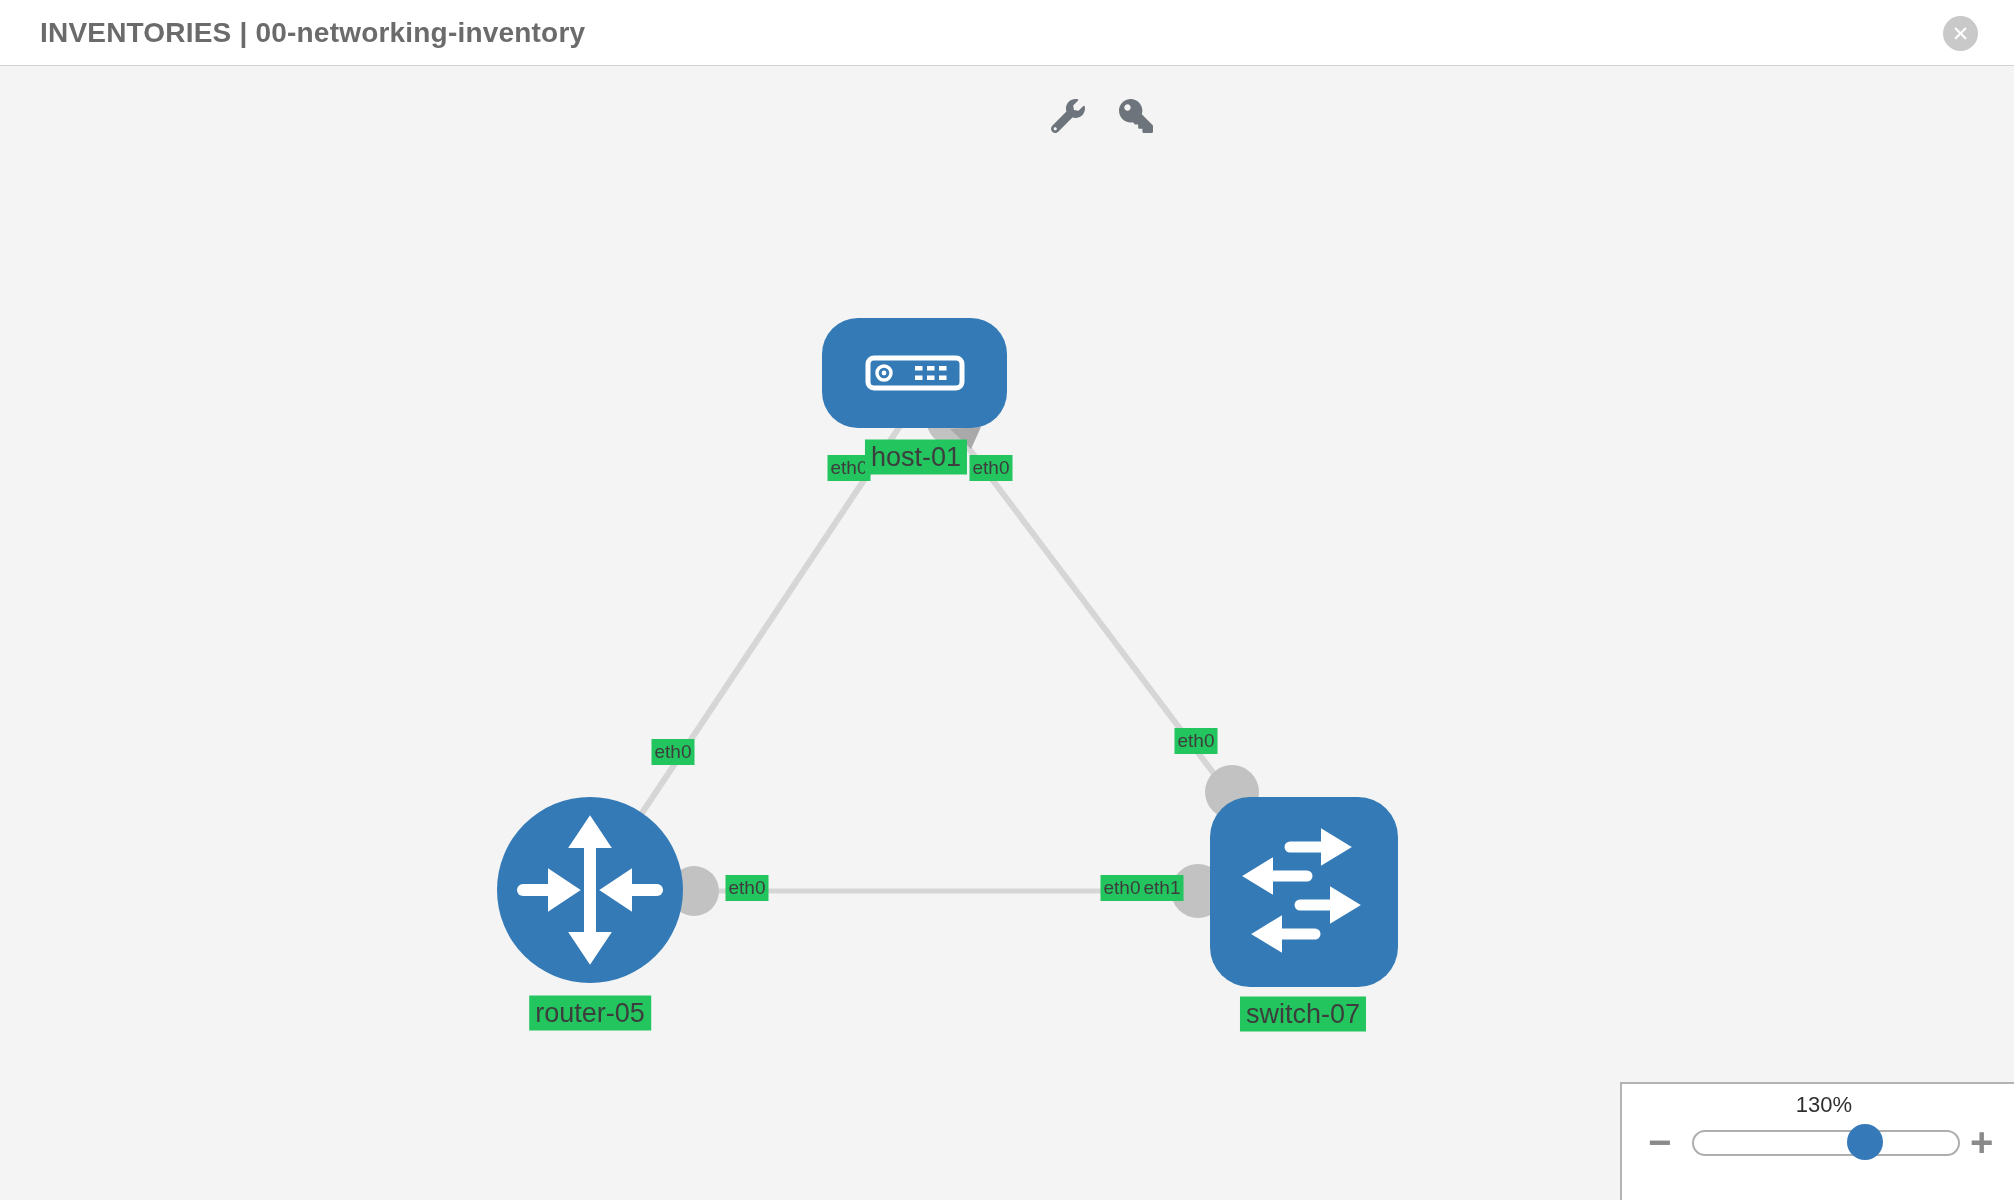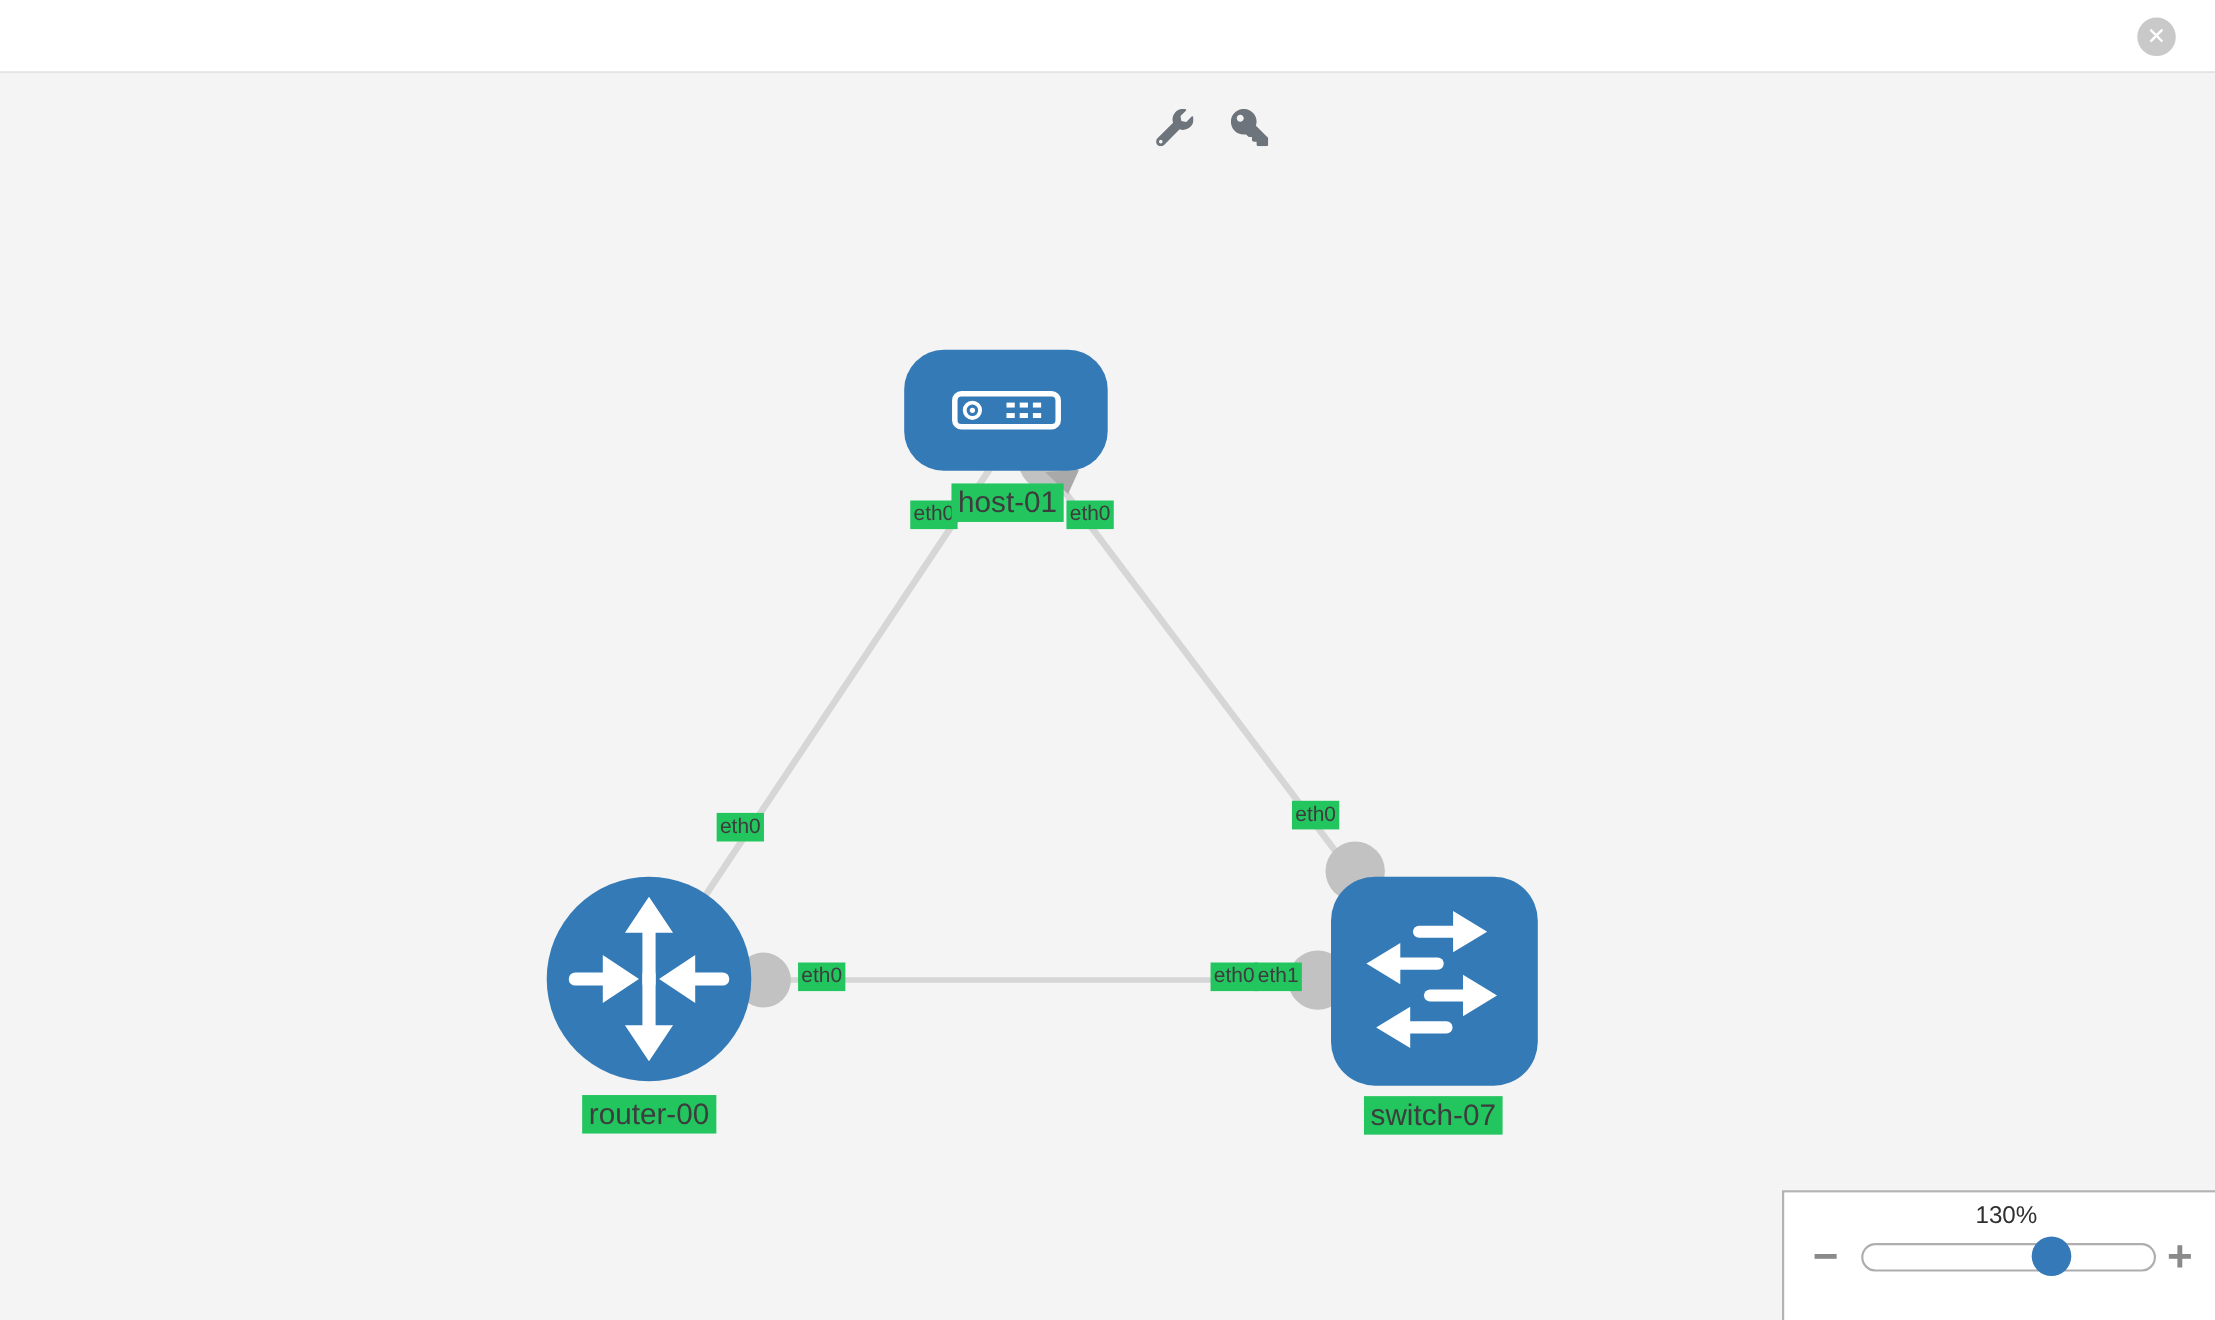--- a/index.html
+++ b/index.html
@@ -137,24 +137,25 @@
 
   <span class="lbl iface-lbl lp-host-eth-l">eth0</span>
   <span class="lbl iface-lbl lp-host-eth-r">eth0</span>
   <span class="lbl iface-lbl lp-router-eth-t">eth0</span>
   <span class="lbl iface-lbl lp-router-eth-r">eth0</span>
   <span class="lbl iface-lbl lp-switch-eth-u">eth0</span>
   <span class="lbl iface-lbl lp-switch-eth-o">eth1</span>
   <span class="lbl iface-lbl lp-switch-eth-t">eth0</span>
 
   <span class="lbl node-lbl lp-host-name">host-01</span>
-  <span class="lbl node-lbl lp-router-name">router-00</span>
+  <span class="lbl node-lbl lp-router-name">router-05</span>
   <span class="lbl node-lbl lp-switch-name">switch-07</span>
 
   <div class="header">
+    <div class="header-title">INVENTORIES | 00-networking-inventory</div>
     <div class="close-btn">✕</div>
   </div>
 
   <button class="tool-btn btn-wrench">
     <svg viewBox="0 0 512 512">
       <path d="M507.73 109.1c-2.24-9.03-13.54-12.09-20.12-5.51l-74.36 74.36-67.88-11.31-11.31-67.88 74.36-74.36c6.62-6.62 3.43-17.9-5.66-20.16-47.38-11.74-99.55.91-136.58 37.93-39.64 39.64-50.55 97.1-34.05 147.2L18.74 402.76c-24.99 24.99-24.99 65.51 0 90.5 24.99 24.99 65.51 24.99 90.5 0l213.21-213.21c50.12 16.71 107.47 5.68 147.37-34.22 37.07-37.07 49.7-89.32 37.91-136.73zM64 472c-13.25 0-24-10.75-24-24 0-13.26 10.75-24 24-24s24 10.74 24 24c0 13.25-10.75 24-24 24z"></path>
     </svg>
   </button>
   <button class="tool-btn btn-key">
     <svg viewBox="0 0 512 512">

